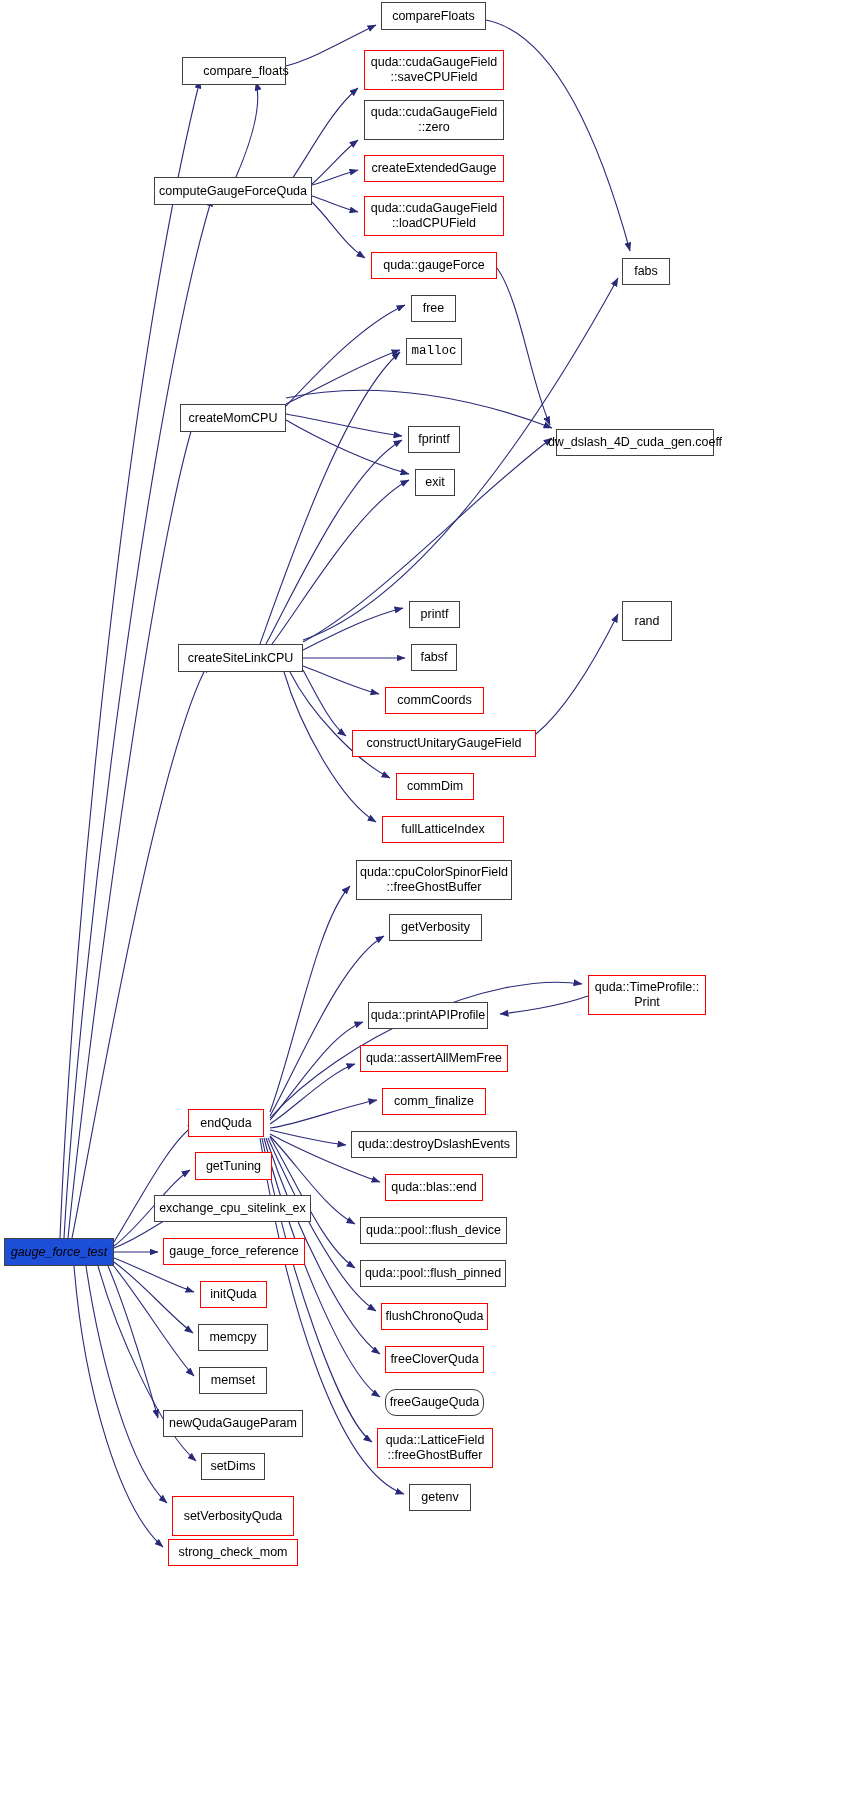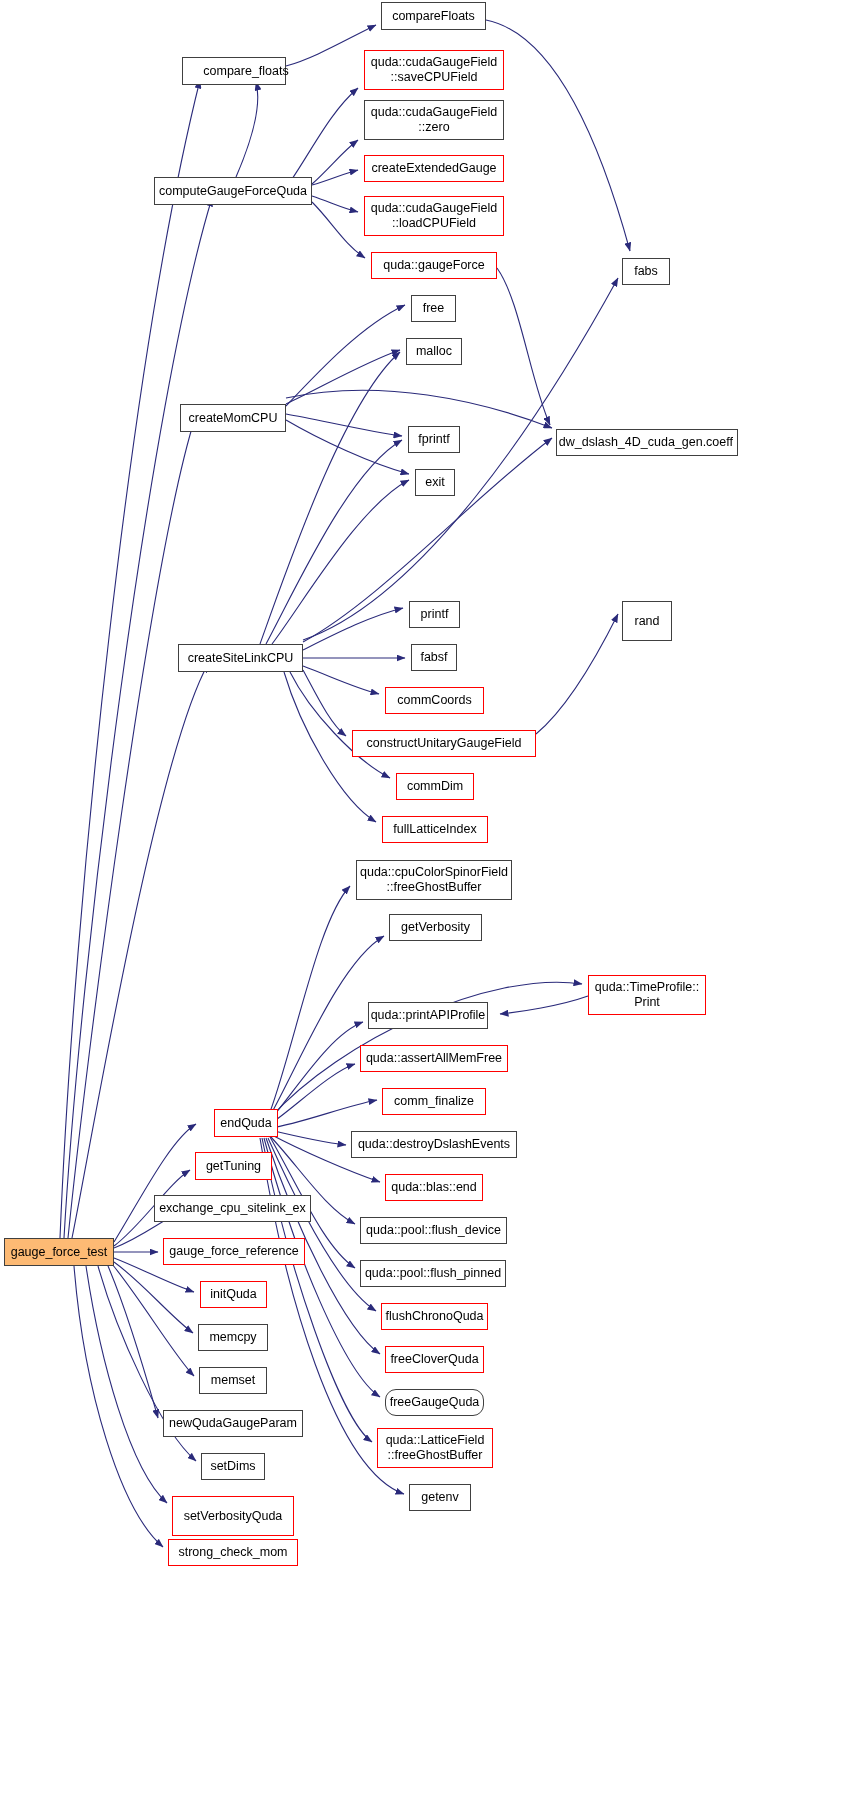--- a/index.html
+++ b/index.html
@@ -35,22 +35,23 @@
     font-size: 12.5px;
     line-height: 1.18;
     letter-spacing: 0px;
     white-space: pre-line;
     z-index: 5;
   }
   .node.red {
     border-color: #ff0000;
   }
   .node.current {
-    background: #fdba74;
+    background: #1d4ed8;
     border-color: #404040;
+    font-style: italic;
   }
   .node span {
     display: block;
     padding: 0 4px;
   }
 </style>
 </head>
 <body>
 
 <div id="canvas">
@@ -125,45 +126,45 @@
     <div class="node red" style="left: 364px; top: 50px; width: 140px; height: 40px;"><span>quda::cudaGaugeField
 ::saveCPUField</span></div>
     <div class="node" style="left: 364px; top: 100px; width: 140px; height: 40px;"><span>quda::cudaGaugeField
 ::zero</span></div>
     <div class="node red" style="left: 364px; top: 155px; width: 140px; height: 27px;"><span>createExtendedGauge</span></div>
     <div class="node red" style="left: 364px; top: 196px; width: 140px; height: 40px;"><span>quda::cudaGaugeField
 ::loadCPUField</span></div>
     <div class="node" style="left: 154px; top: 177px; width: 158px; height: 28px;"><span>computeGaugeForceQuda</span></div>
     <div class="node red" style="left: 371px; top: 252px; width: 126px; height: 27px;"><span>quda::gaugeForce</span></div>
     <div class="node" style="left: 622px; top: 258px; width: 48px; height: 27px;"><span>fabs</span></div>
-    <div class="node" style="left: 556px; top: 429px; width: 182px; height: 27px; justify-content: flex-end;"><span>dw_dslash_4D_cuda_gen.coeff</span></div>
+    <div class="node" style="left: 556px; top: 429px; width: 158px; height: 27px;"><span>dw_dslash_4D_cuda_gen.coeff</span></div>
     <div class="node" style="left: 411px; top: 295px; width: 45px; height: 27px;"><span>free</span></div>
-    <div class="node" style="left: 406px; top: 338px; width: 56px; height: 27px;"><span>malloc</span></div>
+    <div class="node" style="left: 406px; top: 338px; width: 56px; height: 27px; font-family: Liberation Mono, monospace;"><span>malloc</span></div>
     <div class="node" style="left: 180px; top: 404px; width: 106px; height: 28px;"><span>createMomCPU</span></div>
     <div class="node" style="left: 408px; top: 426px; width: 52px; height: 27px;"><span>fprintf</span></div>
     <div class="node" style="left: 415px; top: 469px; width: 40px; height: 27px;"><span>exit</span></div>
     <div class="node" style="left: 409px; top: 601px; width: 51px; height: 27px;"><span>printf</span></div>
     <div class="node" style="left: 178px; top: 644px; width: 125px; height: 28px;"><span>createSiteLinkCPU</span></div>
     <div class="node" style="left: 411px; top: 644px; width: 46px; height: 27px;"><span>fabsf</span></div>
     <div class="node" style="left: 622px; top: 601px; width: 50px; height: 40px;"><span>rand</span></div>
     <div class="node red" style="left: 385px; top: 687px; width: 99px; height: 27px;"><span>commCoords</span></div>
     <div class="node red" style="left: 352px; top: 730px; width: 184px; height: 27px;"><span>constructUnitaryGaugeField</span></div>
     <div class="node red" style="left: 396px; top: 773px; width: 78px; height: 27px;"><span>commDim</span></div>
-    <div class="node red" style="left: 382px; top: 816px; width: 106px; height: 27px;"><span>fullLatticeIndex</span></div>
+    <div class="node red" style="left: 382px; top: 816px; width: 122px; height: 27px;"><span>fullLatticeIndex</span></div>
     <div class="node" style="left: 356px; top: 860px; width: 156px; height: 40px;"><span>quda::cpuColorSpinorField
 ::freeGhostBuffer</span></div>
     <div class="node" style="left: 389px; top: 914px; width: 93px; height: 27px;"><span>getVerbosity</span></div>
     <div class="node red" style="left: 588px; top: 975px; width: 118px; height: 40px;"><span>quda::TimeProfile::
 Print</span></div>
     <div class="node" style="left: 368px; top: 1002px; width: 120px; height: 27px;"><span>quda::printAPIProfile</span></div>
     <div class="node red" style="left: 360px; top: 1045px; width: 148px; height: 27px;"><span>quda::assertAllMemFree</span></div>
     <div class="node red" style="left: 382px; top: 1088px; width: 104px; height: 27px;"><span>comm_finalize</span></div>
     <div class="node" style="left: 351px; top: 1131px; width: 166px; height: 27px;"><span>quda::destroyDslashEvents</span></div>
     <div class="node red" style="left: 385px; top: 1174px; width: 98px; height: 27px;"><span>quda::blas::end</span></div>
-    <div class="node red" style="left: 214px; top: 1109px; width: 64px; height: 28px;"><span>endQuda</span></div>
+    <div class="node red" style="left: 188px; top: 1109px; width: 76px; height: 28px;"><span>endQuda</span></div>
     <div class="node red" style="left: 195px; top: 1152px; width: 77px; height: 28px;"><span>getTuning</span></div>
     <div class="node" style="left: 360px; top: 1217px; width: 147px; height: 27px;"><span>quda::pool::flush_device</span></div>
     <div class="node" style="left: 154px; top: 1195px; width: 157px; height: 27px;"><span>exchange_cpu_sitelink_ex</span></div>
     <div class="node" style="left: 360px; top: 1260px; width: 146px; height: 27px;"><span>quda::pool::flush_pinned</span></div>
     <div class="node current" style="left: 4px; top: 1238px; width: 110px; height: 28px;"><span>gauge_force_test</span></div>
     <div class="node red" style="left: 163px; top: 1238px; width: 142px; height: 27px;"><span>gauge_force_reference</span></div>
     <div class="node red" style="left: 381px; top: 1303px; width: 107px; height: 27px;"><span>flushChronoQuda</span></div>
     <div class="node red" style="left: 200px; top: 1281px; width: 67px; height: 27px;"><span>initQuda</span></div>
     <div class="node red" style="left: 385px; top: 1346px; width: 99px; height: 27px;"><span>freeCloverQuda</span></div>
     <div class="node" style="left: 198px; top: 1324px; width: 70px; height: 27px;"><span>memcpy</span></div>

